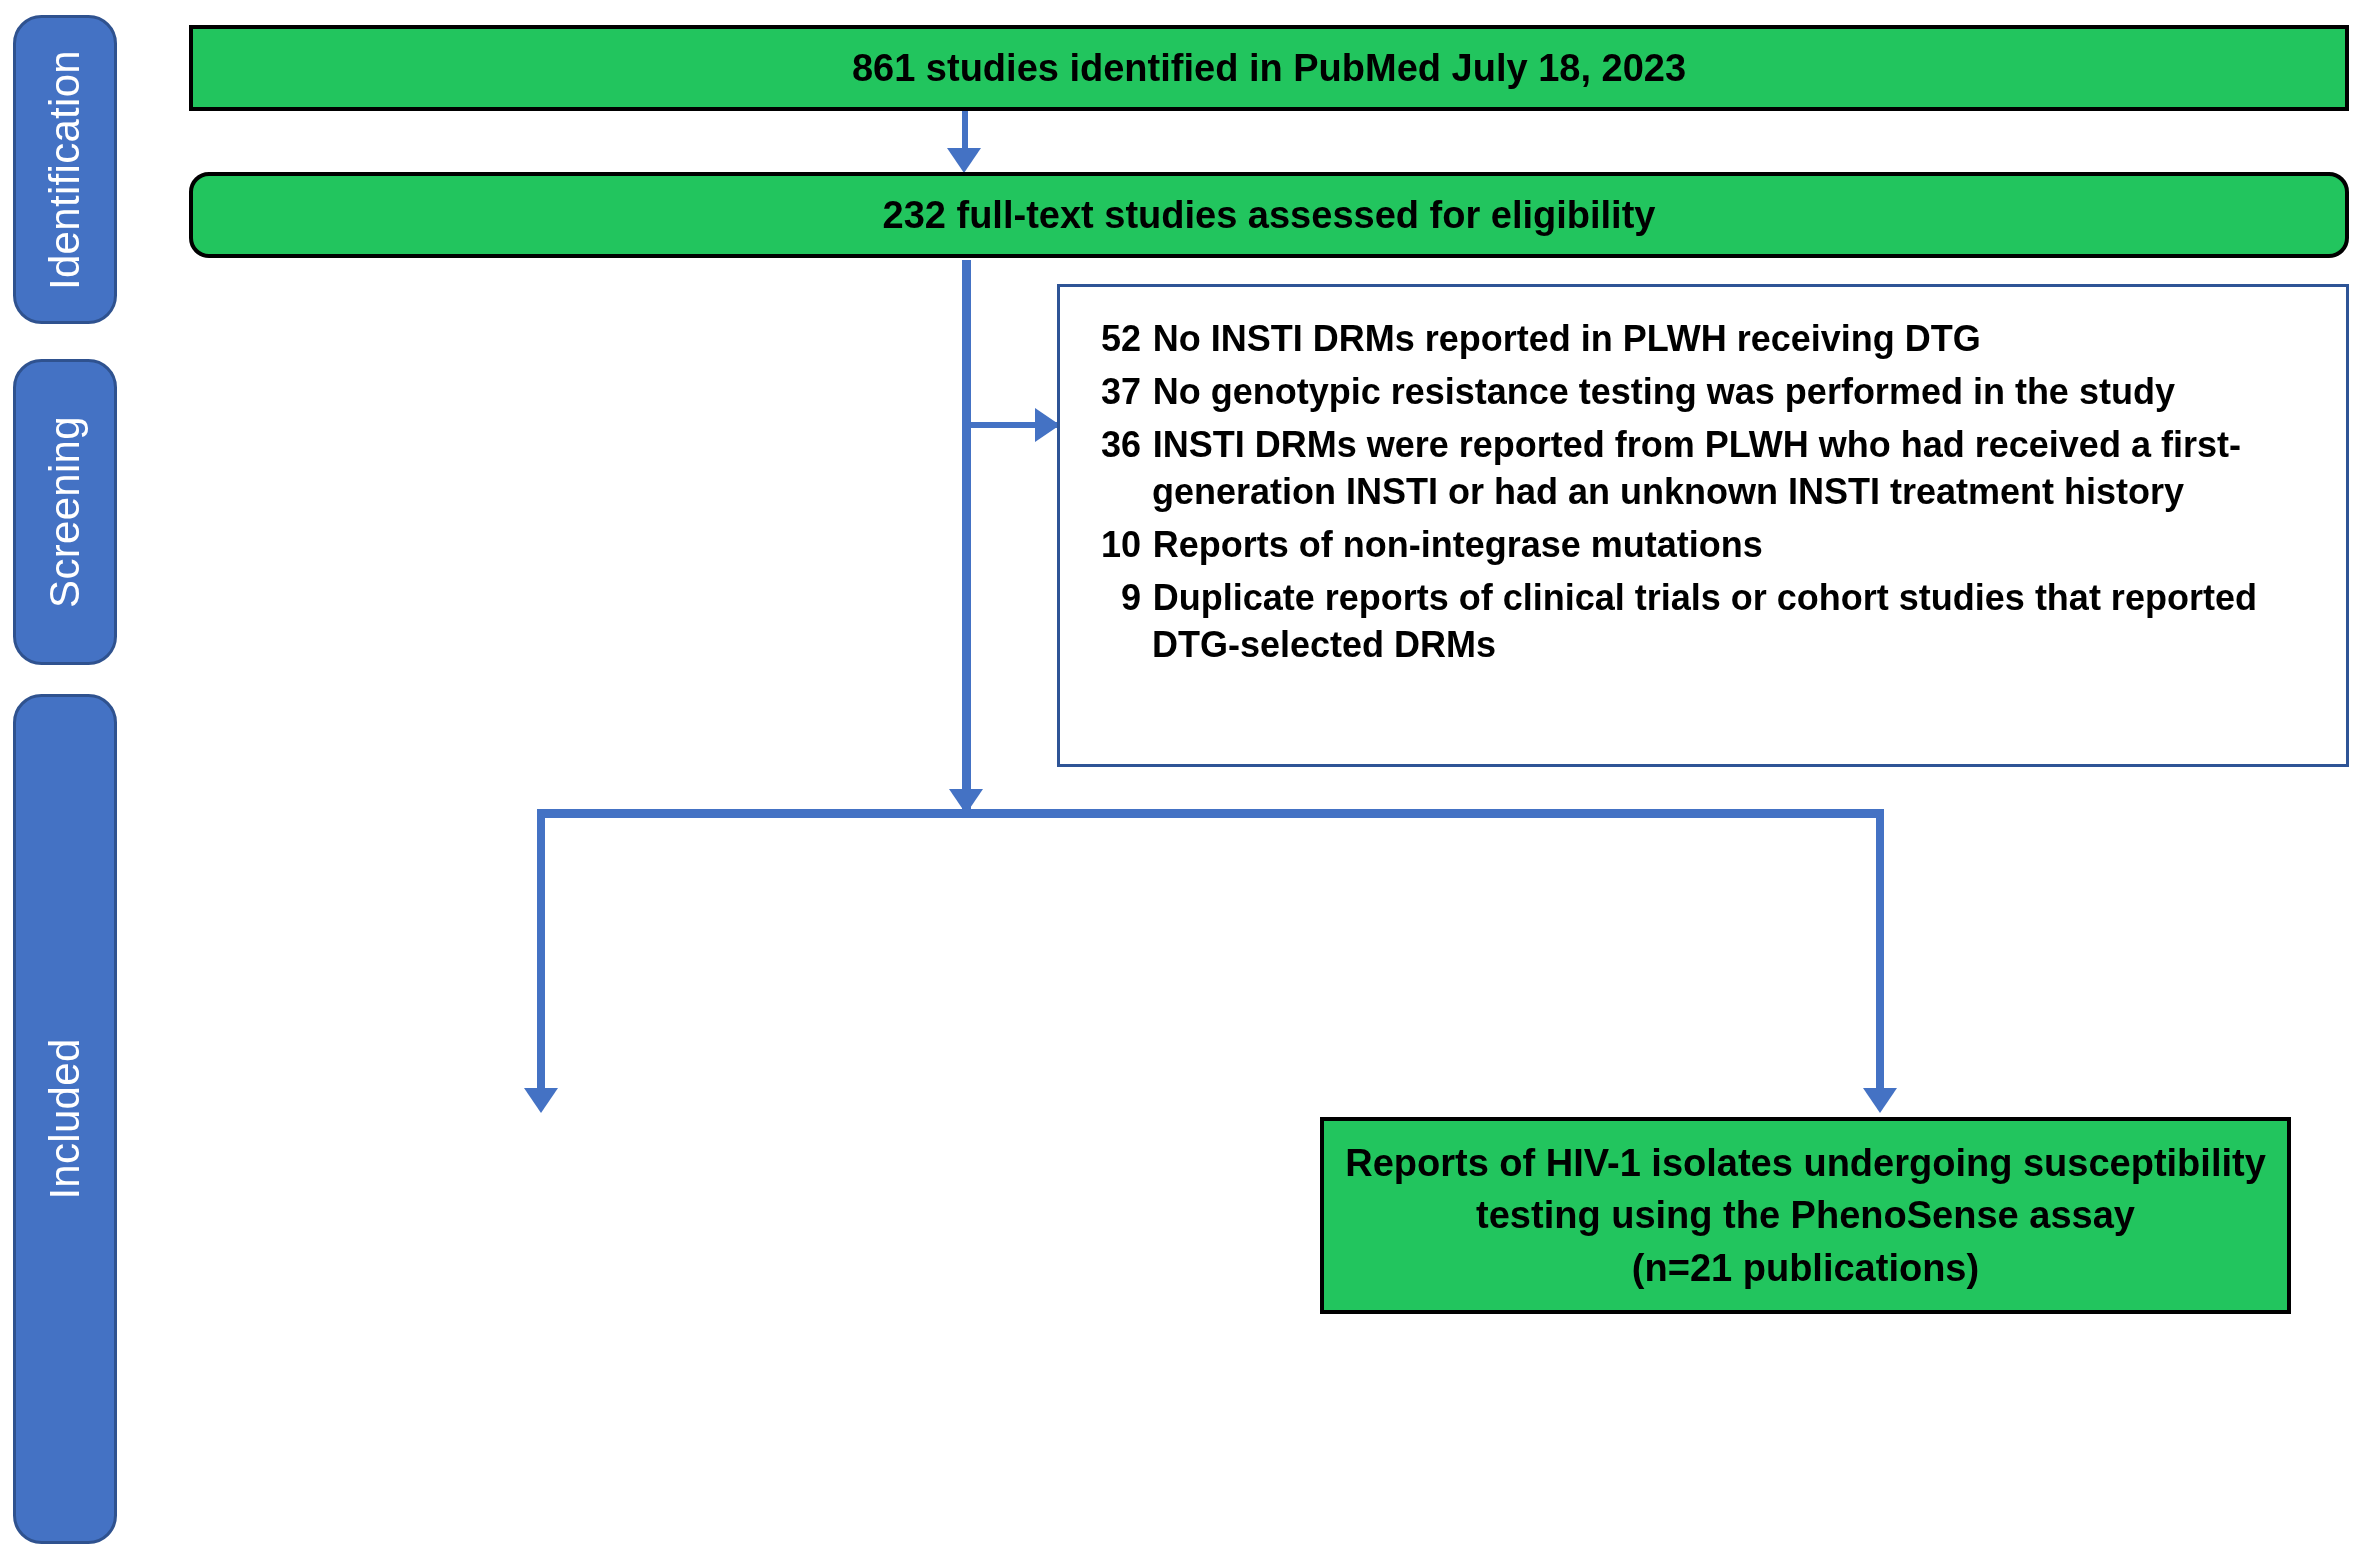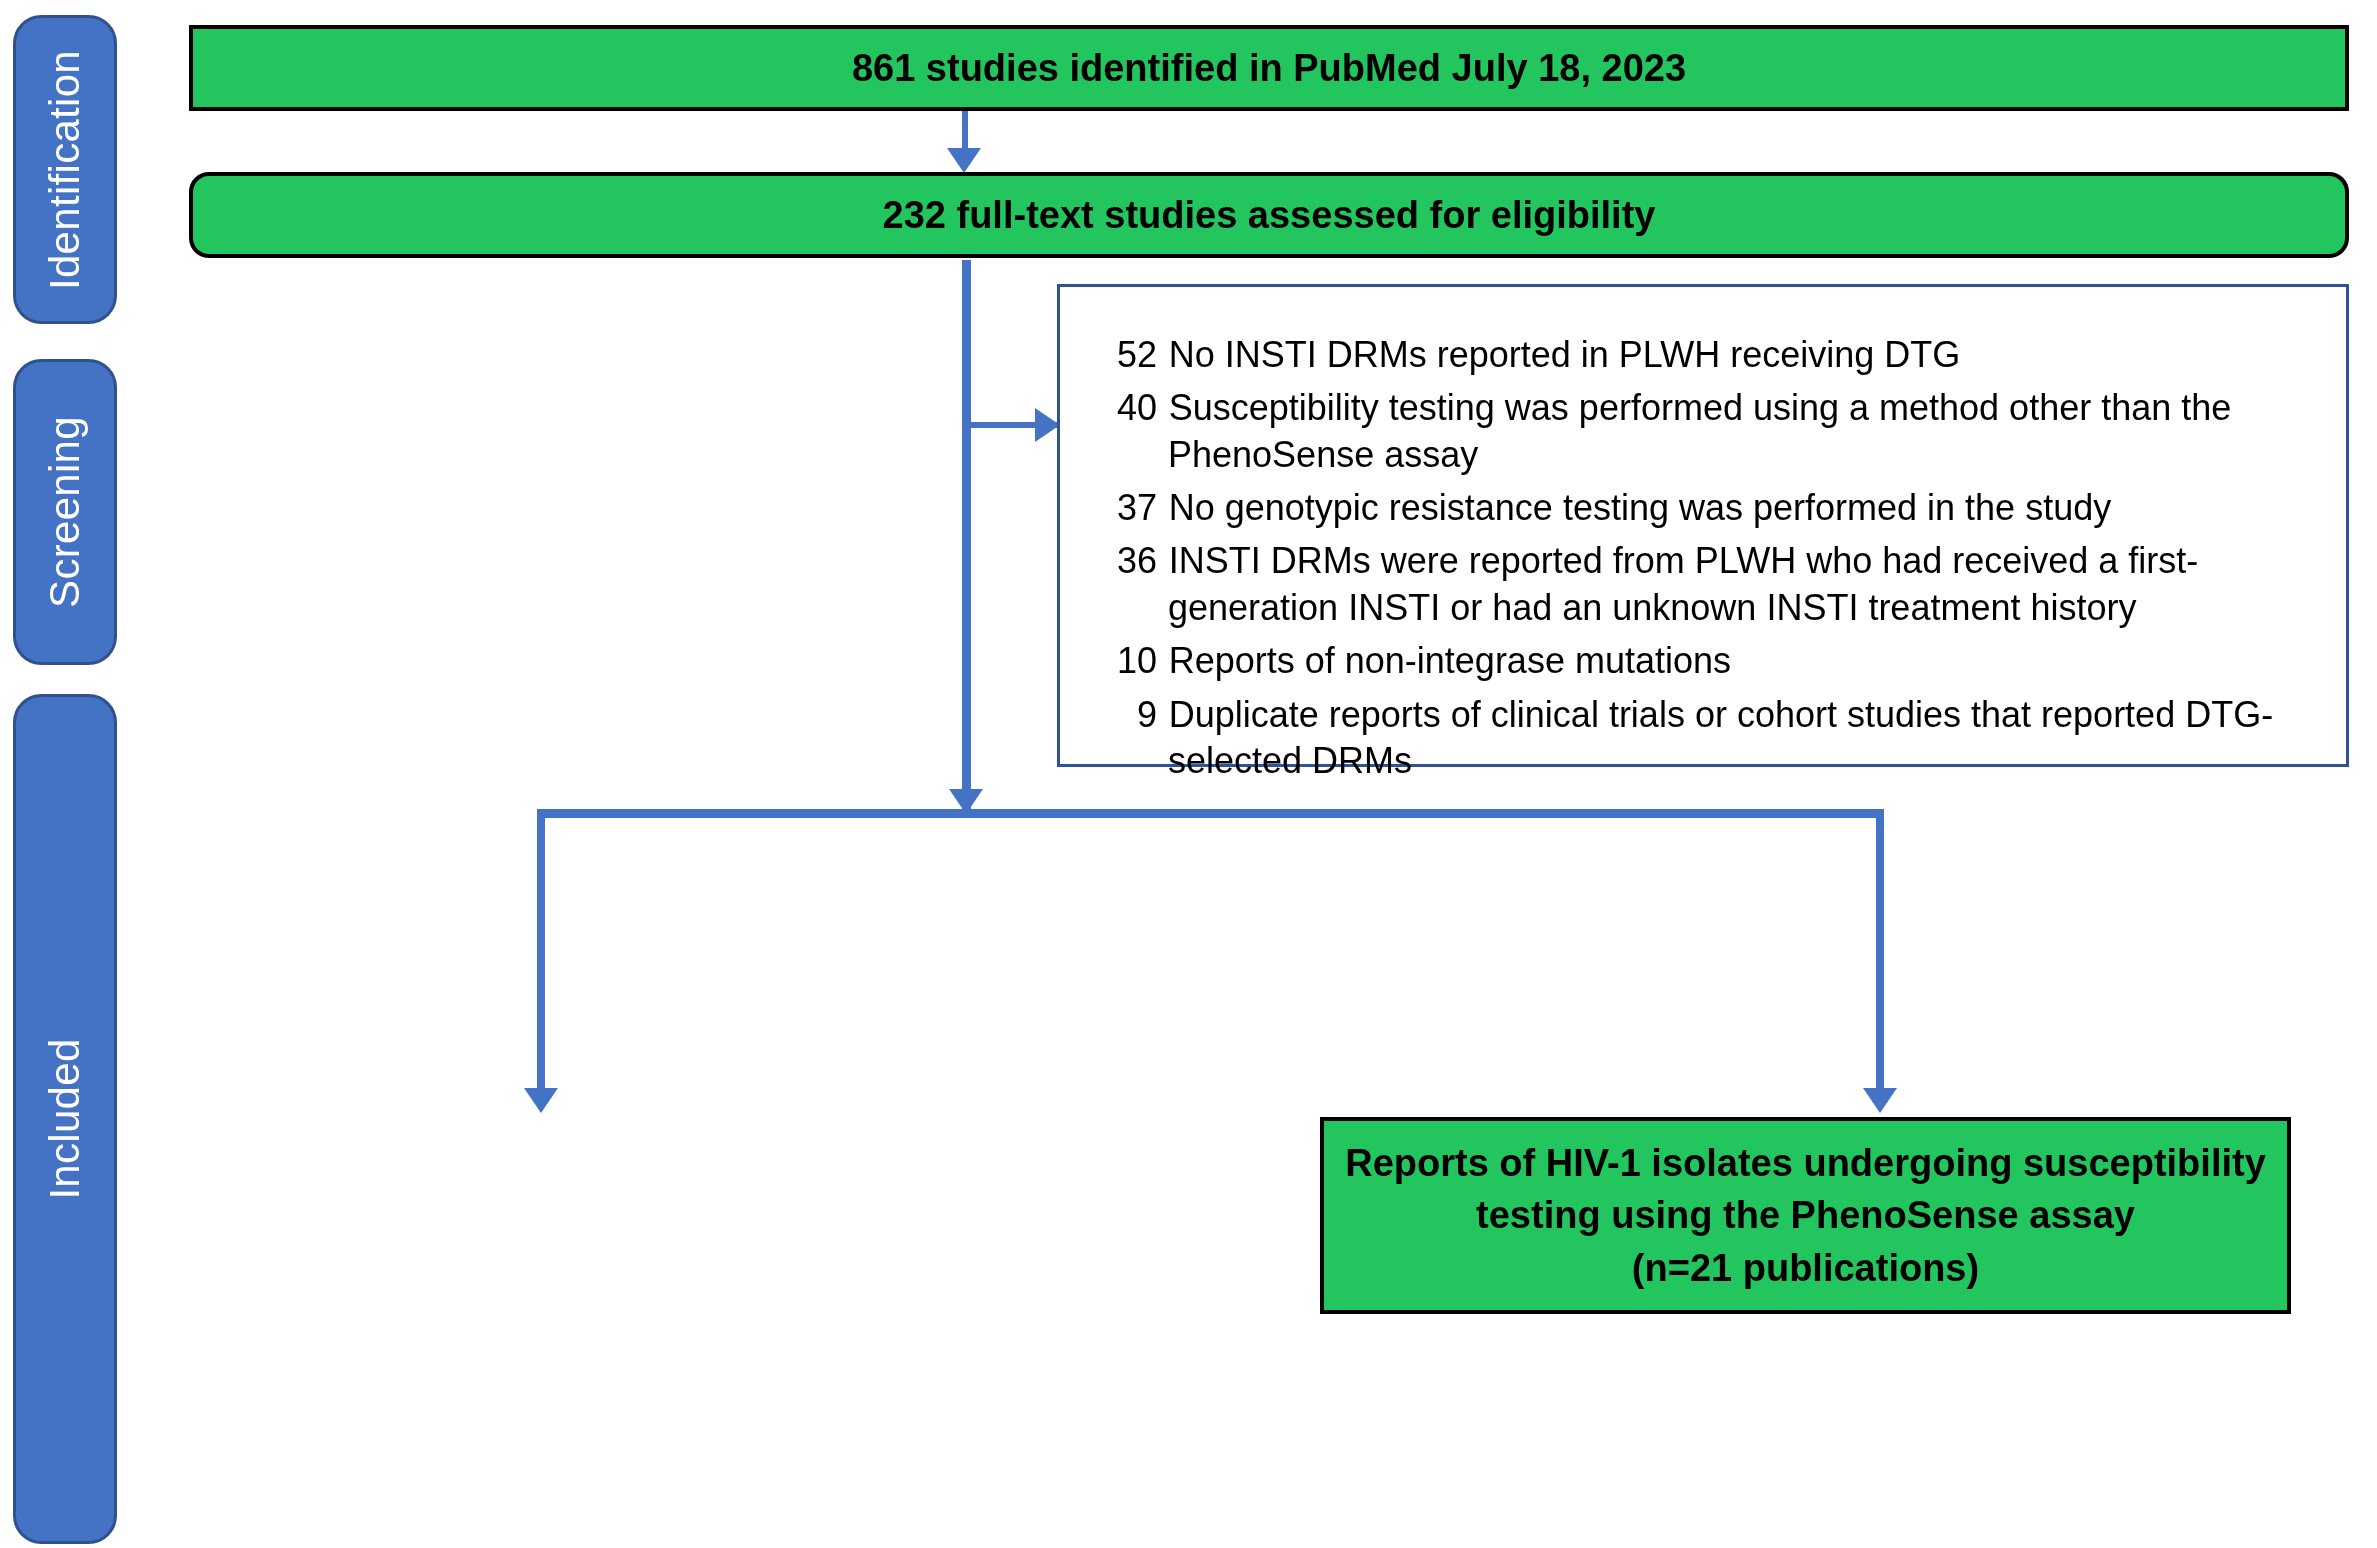--- a/index.html
+++ b/index.html
@@ -65,21 +65,21 @@
   #box-exclusions{
     position:absolute;
     left:1057px;top:284px;
     width:1292px;height:483px;
     background:#ffffff;
     border:3.9px solid #2E5496;
     box-sizing:border-box;
     padding:28.5px 17px 13px 30px;
   }
   .exclusion-list{
-    list-style:none;margin:16px;padding:0;
+    list-style:none;margin:0;padding:0;font-weight:bold;
   }
   .exclusion-item{
     font-size:36px;
     color:#000000;
     line-height:1.30;
     margin:0 0 6.5px 0;
     padding-left:62px;
     text-indent:-62px;
     white-space:normal;
   }
@@ -173,23 +173,20 @@
 
   <div class="conn" id="conn-right-shaft"></div>
   <div class="arrow-head arrow-down" id="conn-right-head"></div>
 
   <div id="box-exclusions">
     <ul class="exclusion-list">
       <li class="exclusion-item">
         <span class="cnt">52</span><span>No INSTI DRMs reported in PLWH receiving DTG</span>
       </li>
       <li class="exclusion-item">
-        <span class="cnt">40</span><span>Susceptibility testing was performed using a method other than the PhenoSense assay</span>
-      </li>
-      <li class="exclusion-item">
         <span class="cnt">37</span><span>No genotypic resistance testing was performed in the study</span>
       </li>
       <li class="exclusion-item">
         <span class="cnt">36</span><span>INSTI DRMs were reported from PLWH who had received a first-generation INSTI or had an unknown INSTI treatment history</span>
       </li>
       <li class="exclusion-item">
         <span class="cnt">10</span><span>Reports of non-integrase mutations</span>
       </li>
       <li class="exclusion-item">
         <span class="cnt">9</span><span>Duplicate reports of clinical trials or cohort studies that reported DTG-selected DRMs</span>

